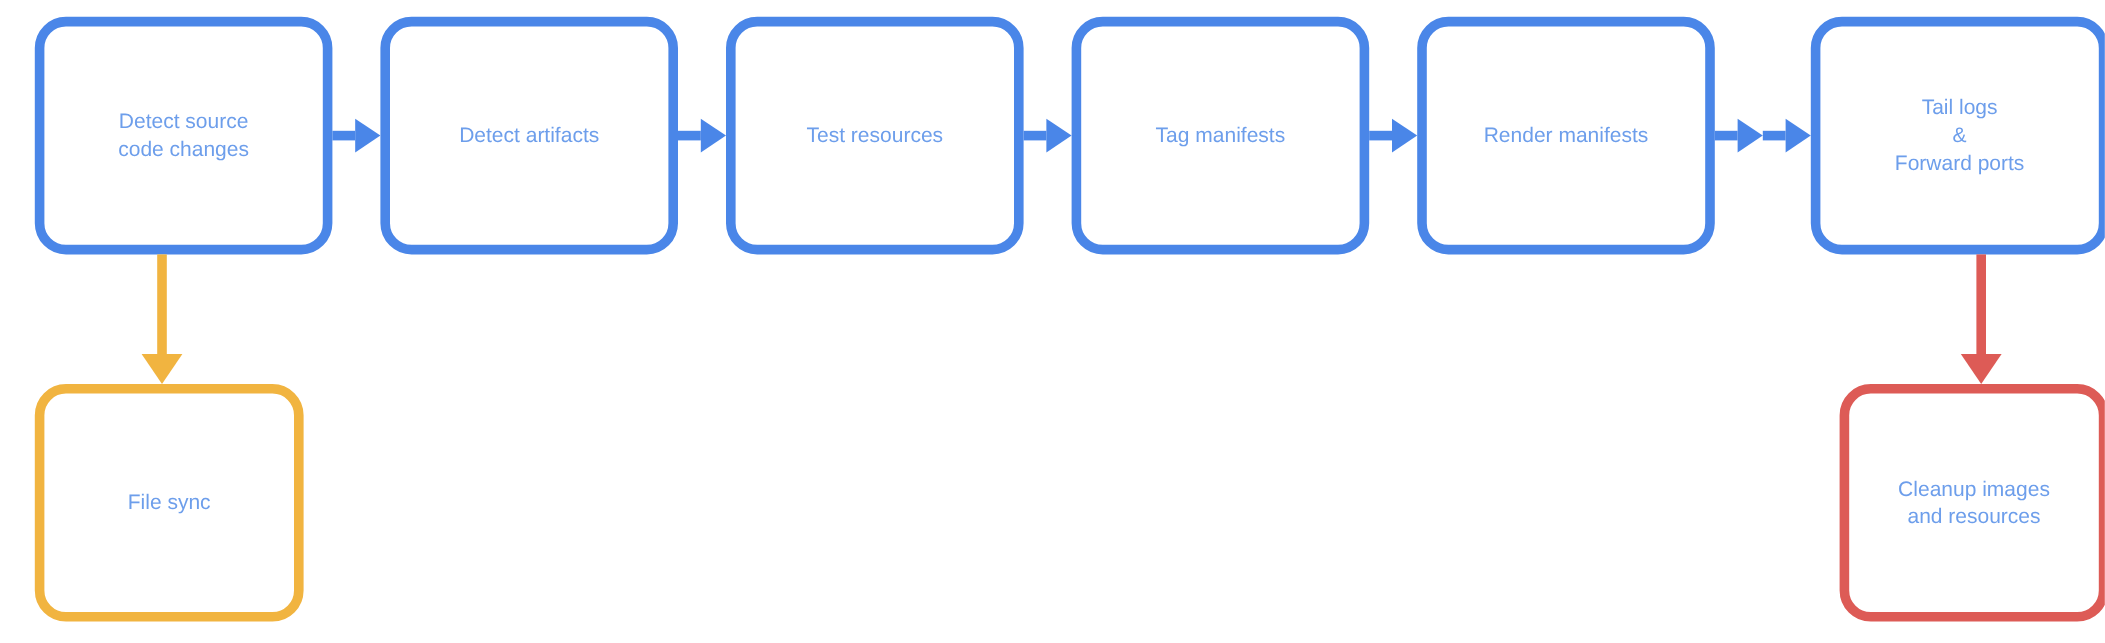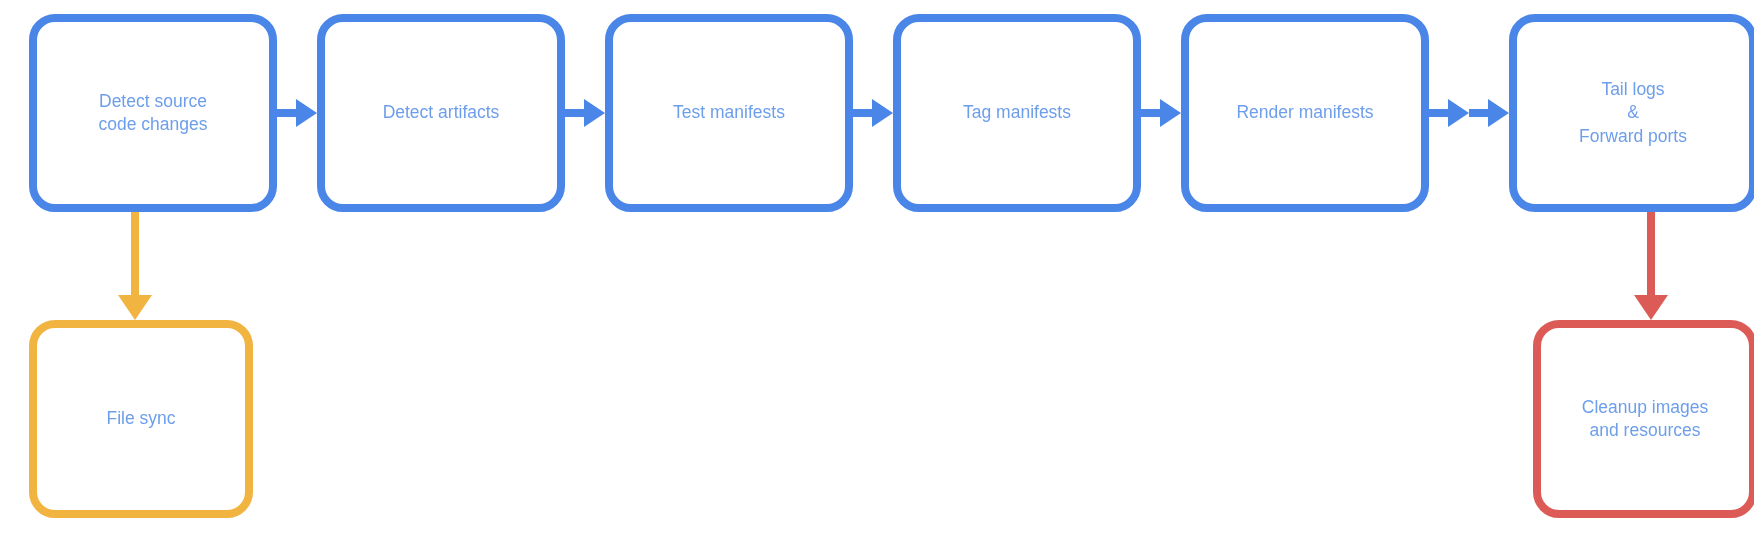--- a/index.html
+++ b/index.html
@@ -105,21 +105,21 @@
     <div class="node node-blue">
       <span>Detect artifacts</span>
     </div>
     <div class="gap">
       <div class="arrow-right">
         <div class="shaft-h"></div>
           <div class="head-h"></div>
       </div>
     </div>
     <div class="node node-blue">
-      <span>Test manifests</span>
+      <span>Test resources</span>
     </div>
     <div class="gap">
       <div class="arrow-right">
         <div class="shaft-h"></div>
           <div class="head-h"></div>
       </div>
     </div>
     <div class="node node-blue">
       <span>Tag manifests</span>
     </div>

